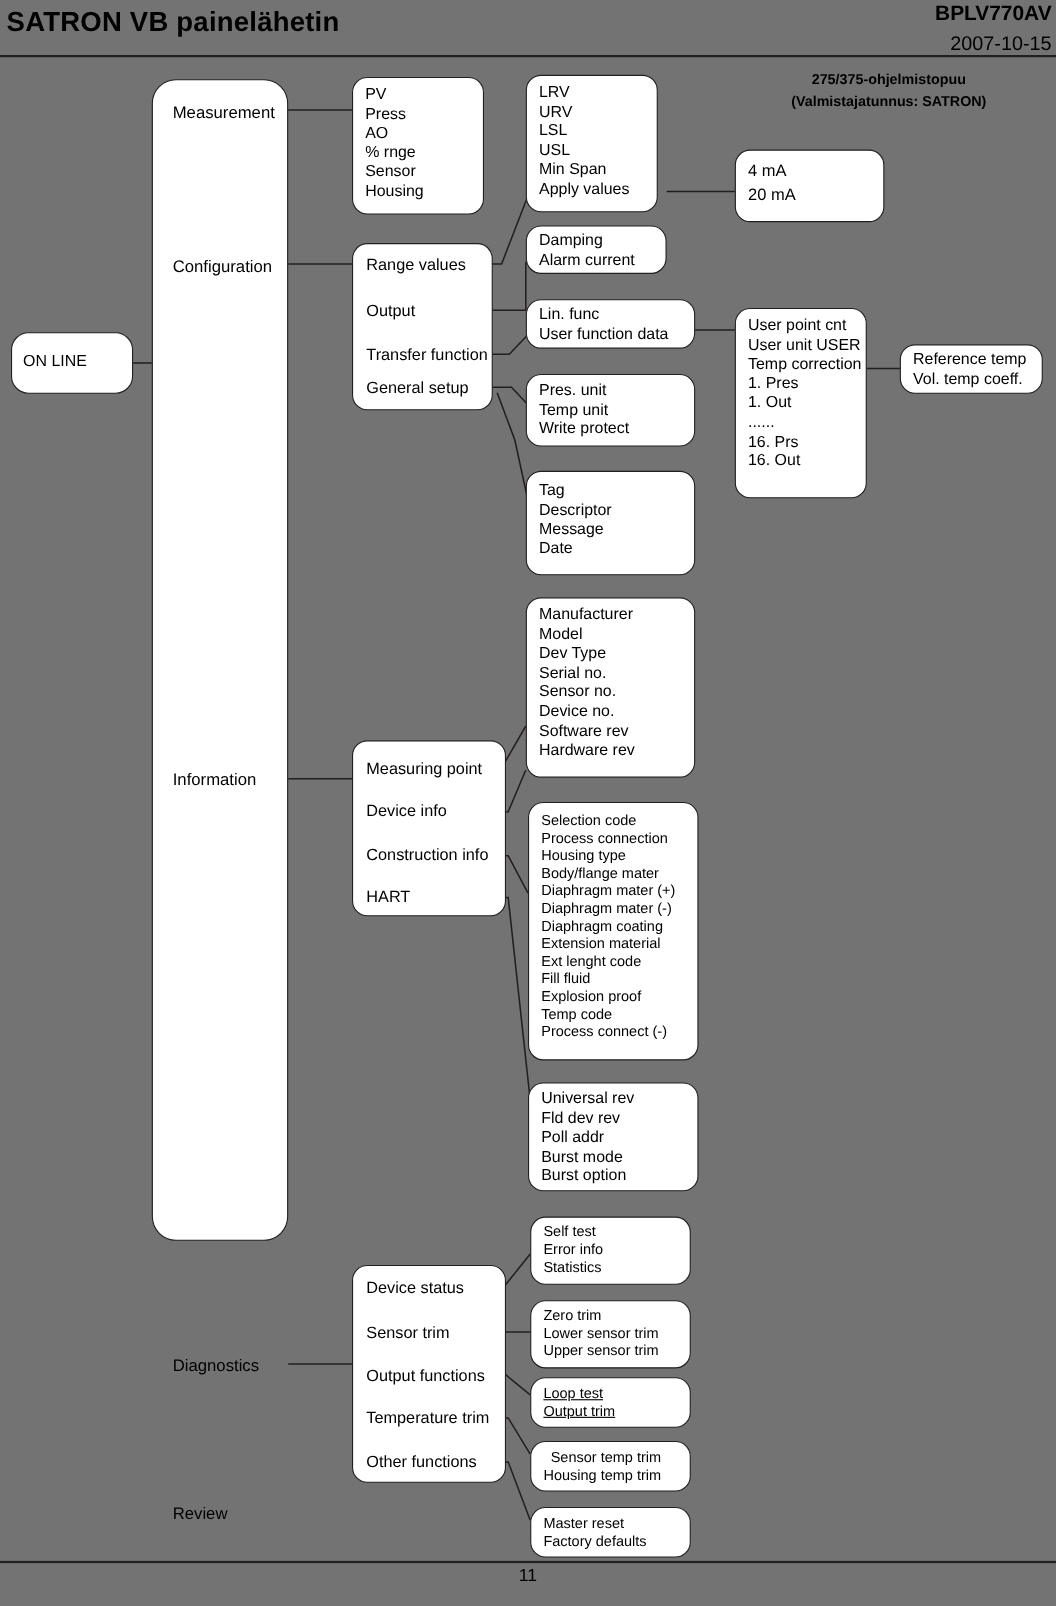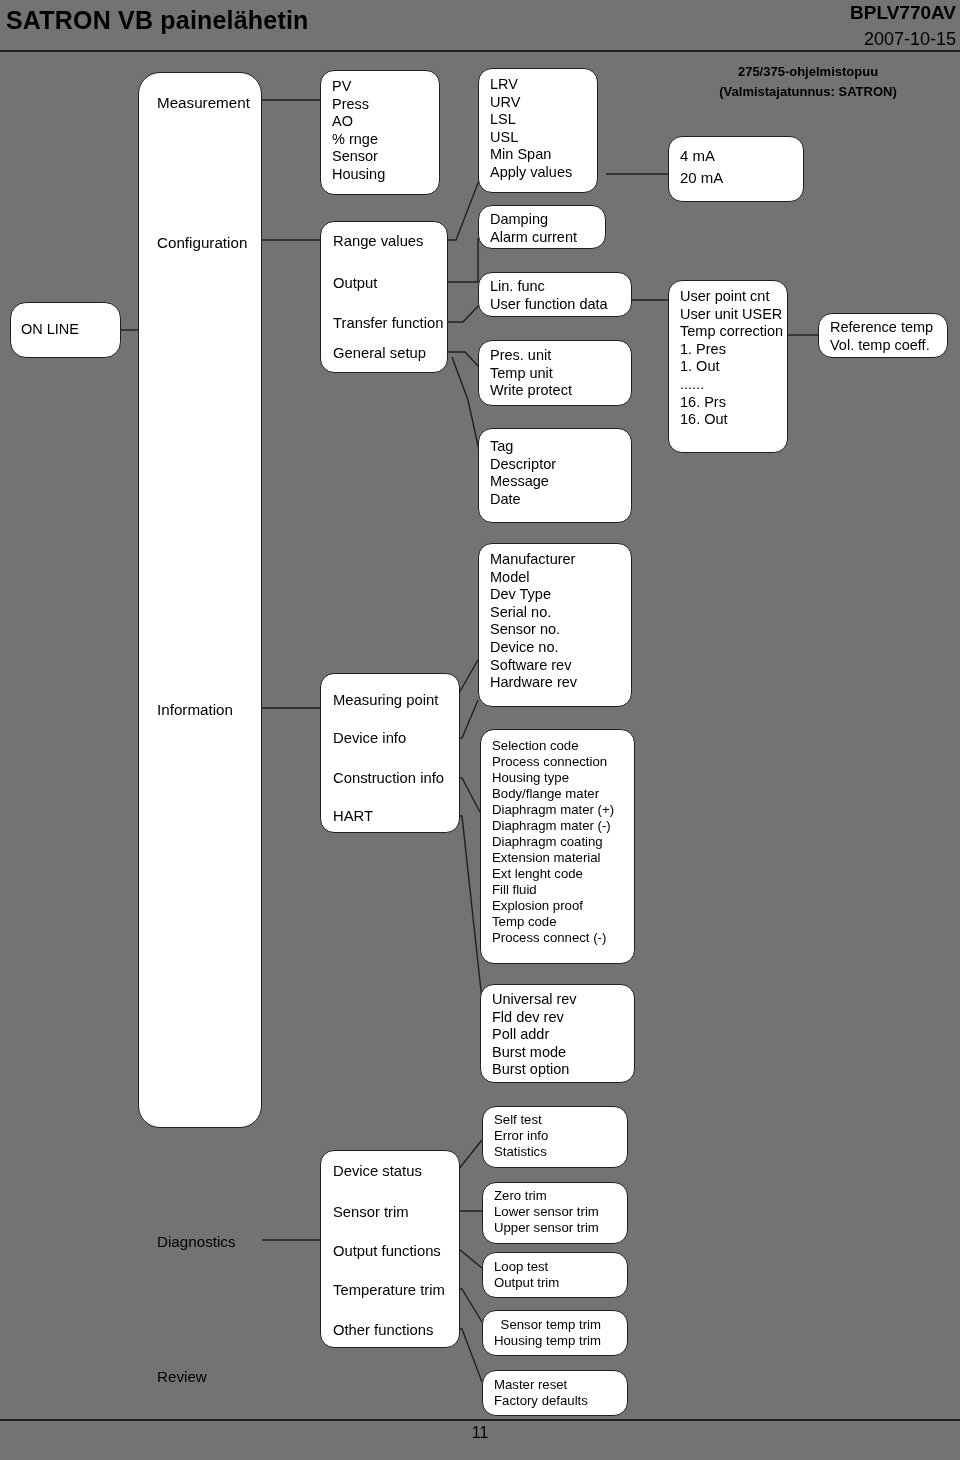--- a/index.html
+++ b/index.html
@@ -265,21 +265,21 @@
 
   <div class="node" style="left:482px;top:1182px;width:146px;height:62px;">
     <ul class="list sm" style="top:5px;">
       <li>Zero trim</li>
       <li>Lower sensor trim</li>
       <li>Upper sensor trim</li>
     </ul>
   </div>
 
   <div class="node" style="left:482px;top:1252px;width:146px;height:46px;">
-    <ul class="list sm" style="top:6px;">
+    <ul class="list sm" style="top:6px;text-decoration:underline;">
       <li>Loop test</li>
       <li>Output trim</li>
     </ul>
   </div>
 
   <div class="node" style="left:482px;top:1310px;width:146px;height:46px;">
     <ul class="list sm" style="top:6px;text-align:right;">
       <li>Sensor temp trim</li>
       <li>Housing temp trim</li>
     </ul>

